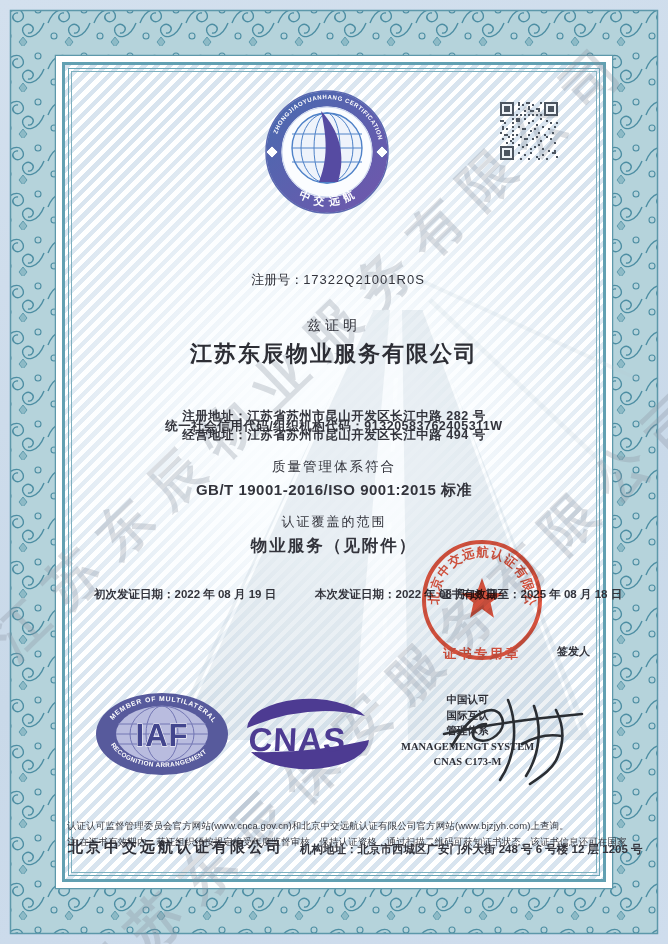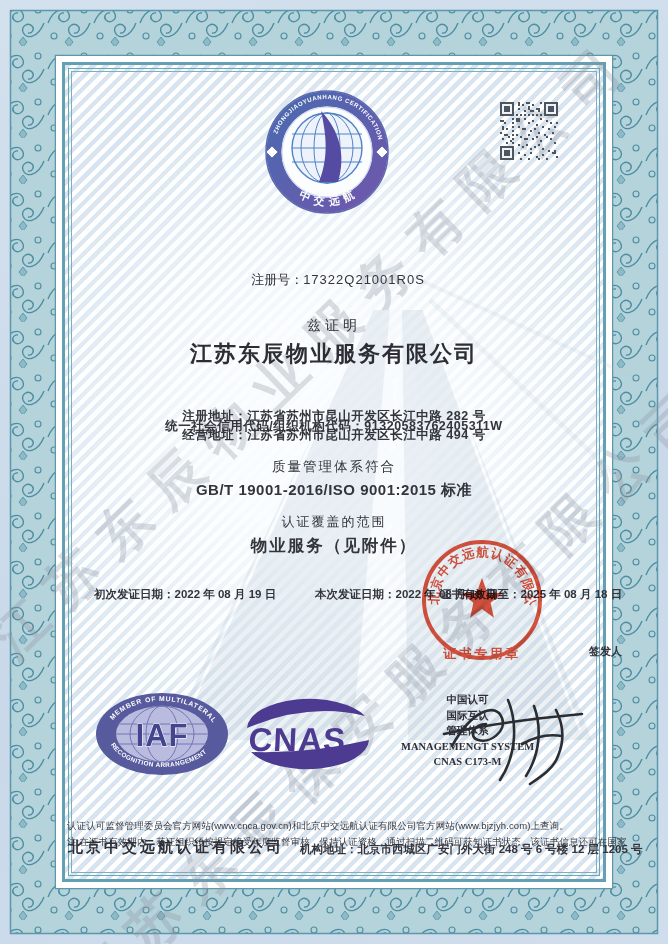--- a/index.html
+++ b/index.html
@@ -30,21 +30,21 @@
   .certify{top:317px;font-family:"Liberation Serif",serif;font-size:14px;letter-spacing:4px;}
   .company{top:339px;font-weight:700;font-size:22px;letter-spacing:2px;color:#2d2e35;}
   .dl{font-weight:600;font-size:12.5px;letter-spacing:.5px;}
   .dl0{top:389px;margin-top:29px;}.dl1{top:408px;}.dl2{top:427px;}
   .conform{top:458px;font-size:13.5px;letter-spacing:2px;}
   .std{top:481px;font-weight:700;font-size:15px;letter-spacing:.5px;}
   .scopelab{top:513px;font-size:13px;letter-spacing:2px;}
   .scopeval{top:535px;font-weight:700;font-size:16.5px;letter-spacing:2px;}
   .date{position:absolute;font-weight:600;font-size:11.5px;color:#33343c;white-space:nowrap;z-index:20;padding-left:26px;}
   .d1{left:68px;top:587px;}.d2{left:289px;top:587px;}.d3{left:414px;top:587px;}
-  .signer{position:absolute;left:557px;top:644px;font-weight:600;font-size:11px;color:#33343c;z-index:20;margin-left:32px;}
+  .signer{position:absolute;left:557px;top:644px;font-weight:600;font-size:11px;color:#33343c;z-index:20;}
   .note{position:absolute;left:67px;font-size:9.5px;color:#383940;white-space:nowrap;z-index:20;letter-spacing:.1px;}
   .n1{top:836px;}.n2{top:820px;}
   .forg{position:absolute;left:68px;top:838px;font-family:"Liberation Serif",serif;font-weight:700;
         font-size:15px;letter-spacing:3px;color:#2e2f37;z-index:20;}
   .faddr{position:absolute;left:300px;top:842px;font-weight:600;font-size:11.5px;color:#33343c;white-space:nowrap;z-index:20;}
   .cnas-lines{position:absolute;left:401px;top:692px;z-index:20;font-family:"Liberation Serif",serif;
         font-weight:700;font-size:10.5px;line-height:15.5px;color:#2f3038;text-align:center;}
   .svgabs{position:absolute;z-index:20;}
   .seal{z-index:40;mix-blend-mode:multiply;opacity:.92;}
   .sig{z-index:45;}

